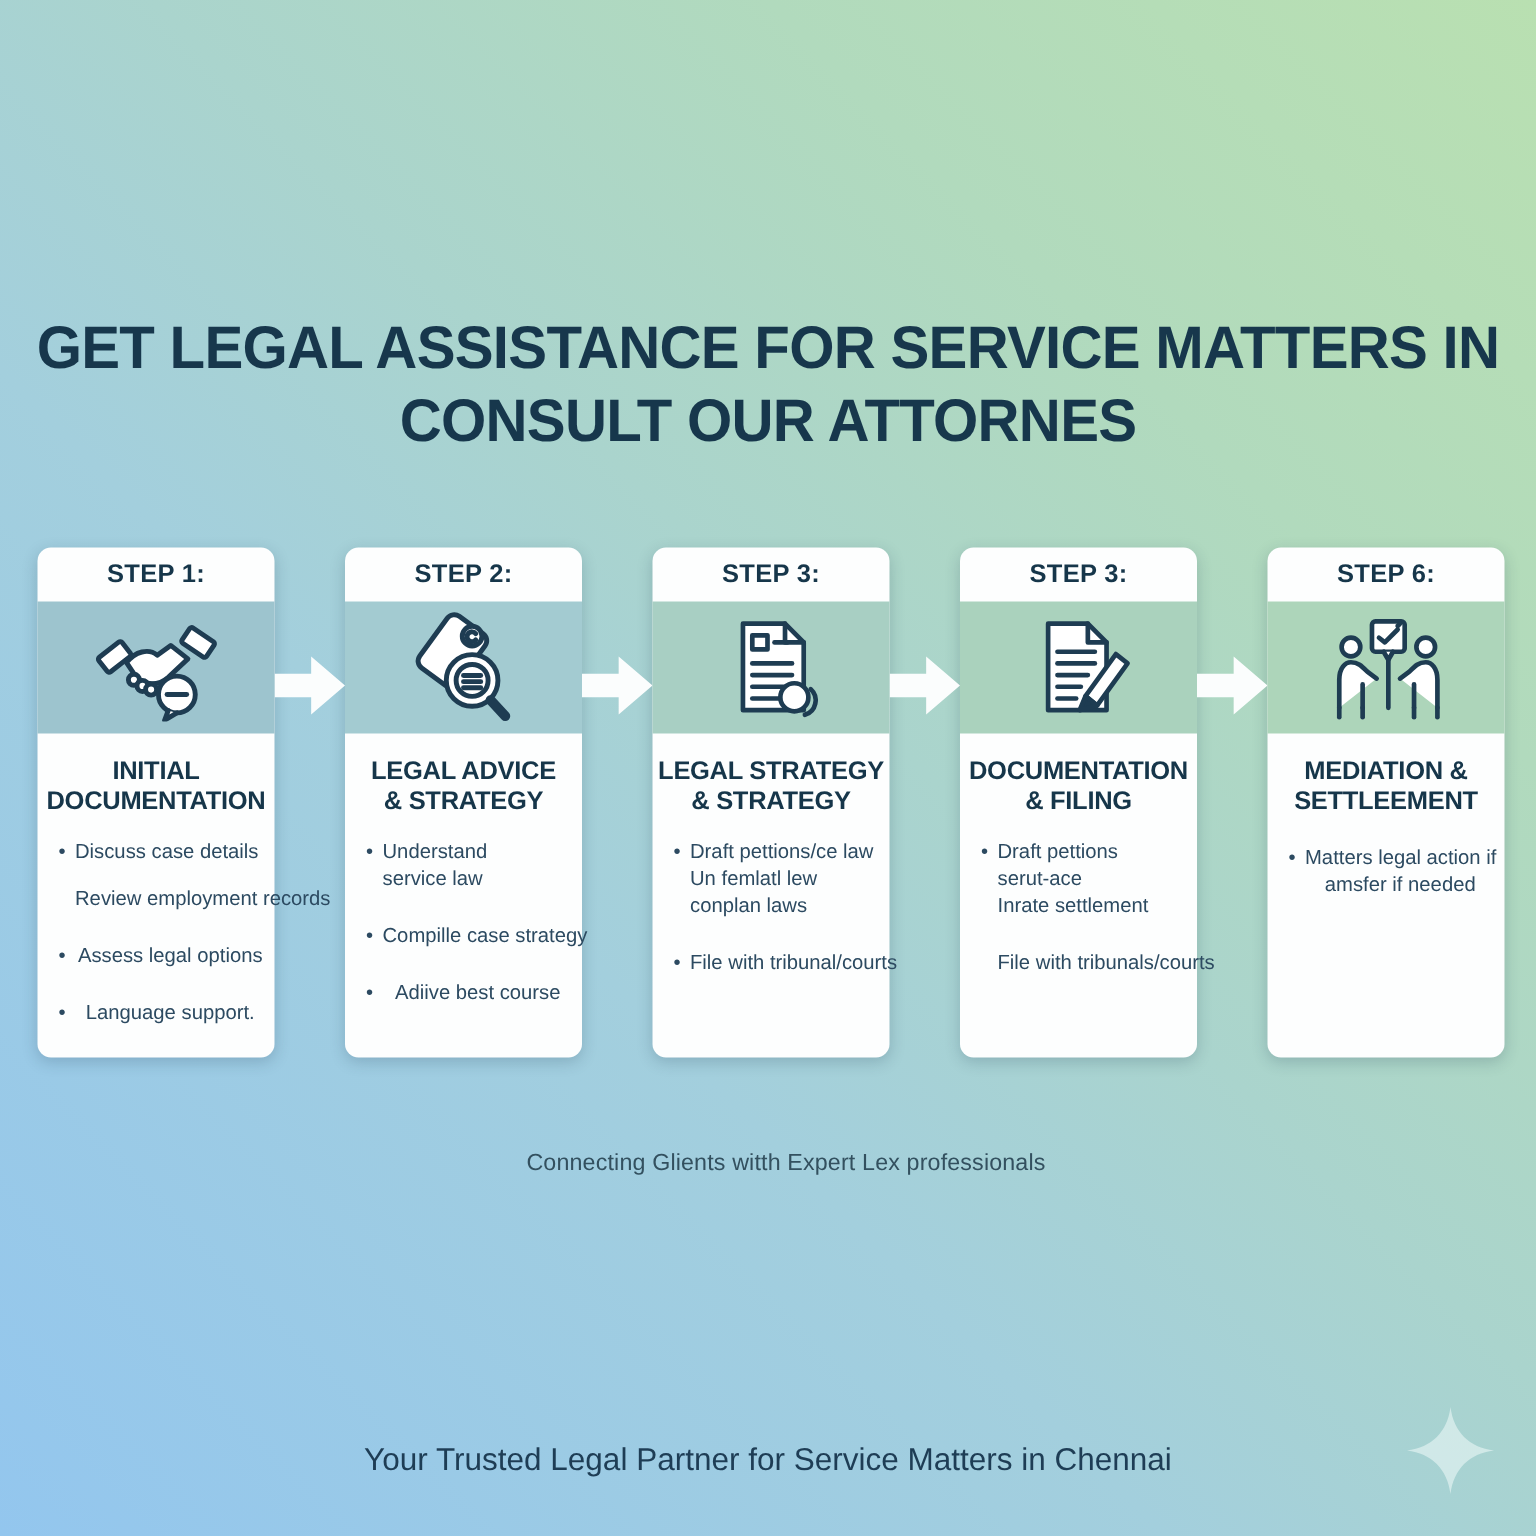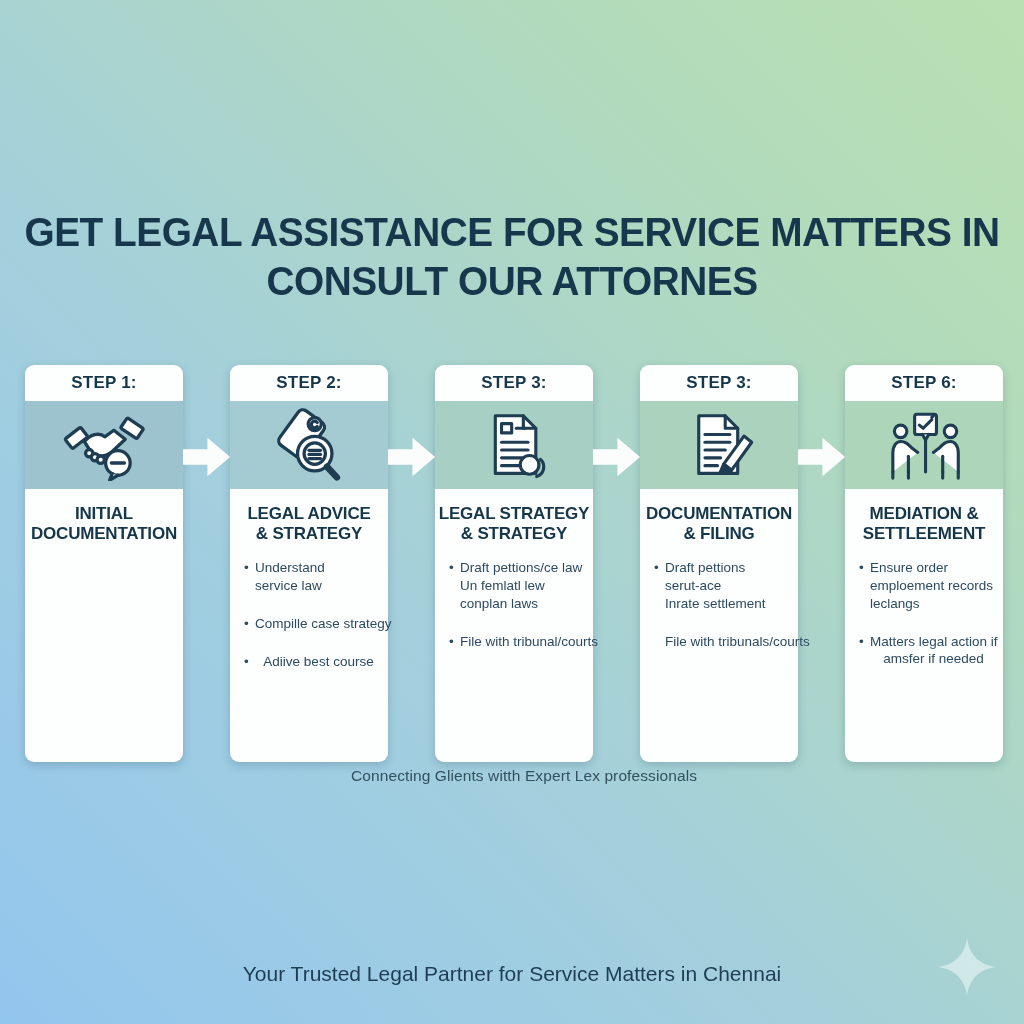--- a/index.html
+++ b/index.html
@@ -23,21 +23,21 @@
     font-size: 40px; font-weight: 800; letter-spacing: -0.5px;
     line-height: 1.22; transform: scaleX(0.97);
   }
 
   
   .steps {
     position: absolute; top: 365px; left: 25px; width: 974px;
     display: flex; justify-content: space-between; align-items: flex-start;
   }
   .card {
-    width: 158px; height: 397px; flex: 0 0 auto;
+    width: 158px; height: 340px; flex: 0 0 auto;
     background: #fdfefe; border-radius: 9px;
     box-shadow: 0 3px 10px rgba(30,60,80,0.22);
     overflow: visible;
   }
   .card-header {
     height: 36px; display: flex; align-items: center; justify-content: center;
     font-size: 17px; font-weight: 700; color: #16364a; letter-spacing: 0.2px;
   }
   .icon-band {
     height: 88px; display: flex; align-items: center; justify-content: center;
@@ -103,20 +103,26 @@
             <circle cx="39" cy="59" r="4.5" fill="#fff"></circle>
             <circle cx="46" cy="62" r="4.5" fill="#fff"></circle>
             <circle cx="67" cy="66" r="15" fill="#fff"></circle>
             <line x1="59" y1="66" x2="75" y2="66"></line>
             <path d="M60 79 L57 87 L67 81" fill="#fff"></path>
           </svg>
         </span>
       </div>
       <div class="card-title">INITIAL
 DOCUMENTATION</div>
+      <ul class="bullets">
+        <li class="bullet">Discuss case details</li>
+        <li class="bullet no-dot">Review employment records</li>
+        <li class="bullet gap-before">Assess legal options</li>
+        <li class="bullet gap-before">Language support.</li>
+      </ul>
     </div>
 
     <div class="arrow"></div>
 
     <div class="card">
       <div class="card-header">STEP 2:</div>
       <div class="icon-band" style="background-color: rgb(163, 203, 209);">
         <span>
           <svg width="82" height="78" viewBox="0 0 100 95" fill="none" stroke="#1e3c52" stroke-width="4" stroke-linecap="round" stroke-linejoin="round">
             <rect x="22" y="8" width="38" height="52" rx="7" transform="rotate(36 41 34)" fill="#fff"></rect>
@@ -221,23 +227,20 @@
             <path d="M96 82 V58 C96 48 91 43 86 43 C80 43 77 46 72 51 L64 57" fill="#fff"></path>
             <path d="M76 82 V62"></path>
             <line x1="96" y1="82" x2="96" y2="90"></line>
             <line x1="76" y1="82" x2="76" y2="90"></line>
           </svg>
         </span>
       </div>
       <div class="card-title">MEDIATION &amp;
 SETTLEEMENT</div>
       <ul class="bullets">
-        <li class="bullet">Ensure order
-emploement records
-leclangs</li>
         <li class="bullet gap-before">Matters legal action if
 amsfer if needed</li>
       </ul>
     </div>
 
   </div>
 
   <div class="mid-tagline">Connecting Glients witth Expert Lex professionals</div>
 
   <div class="footer-tagline">Your Trusted Legal Partner for Service Matters in Chennai</div>

